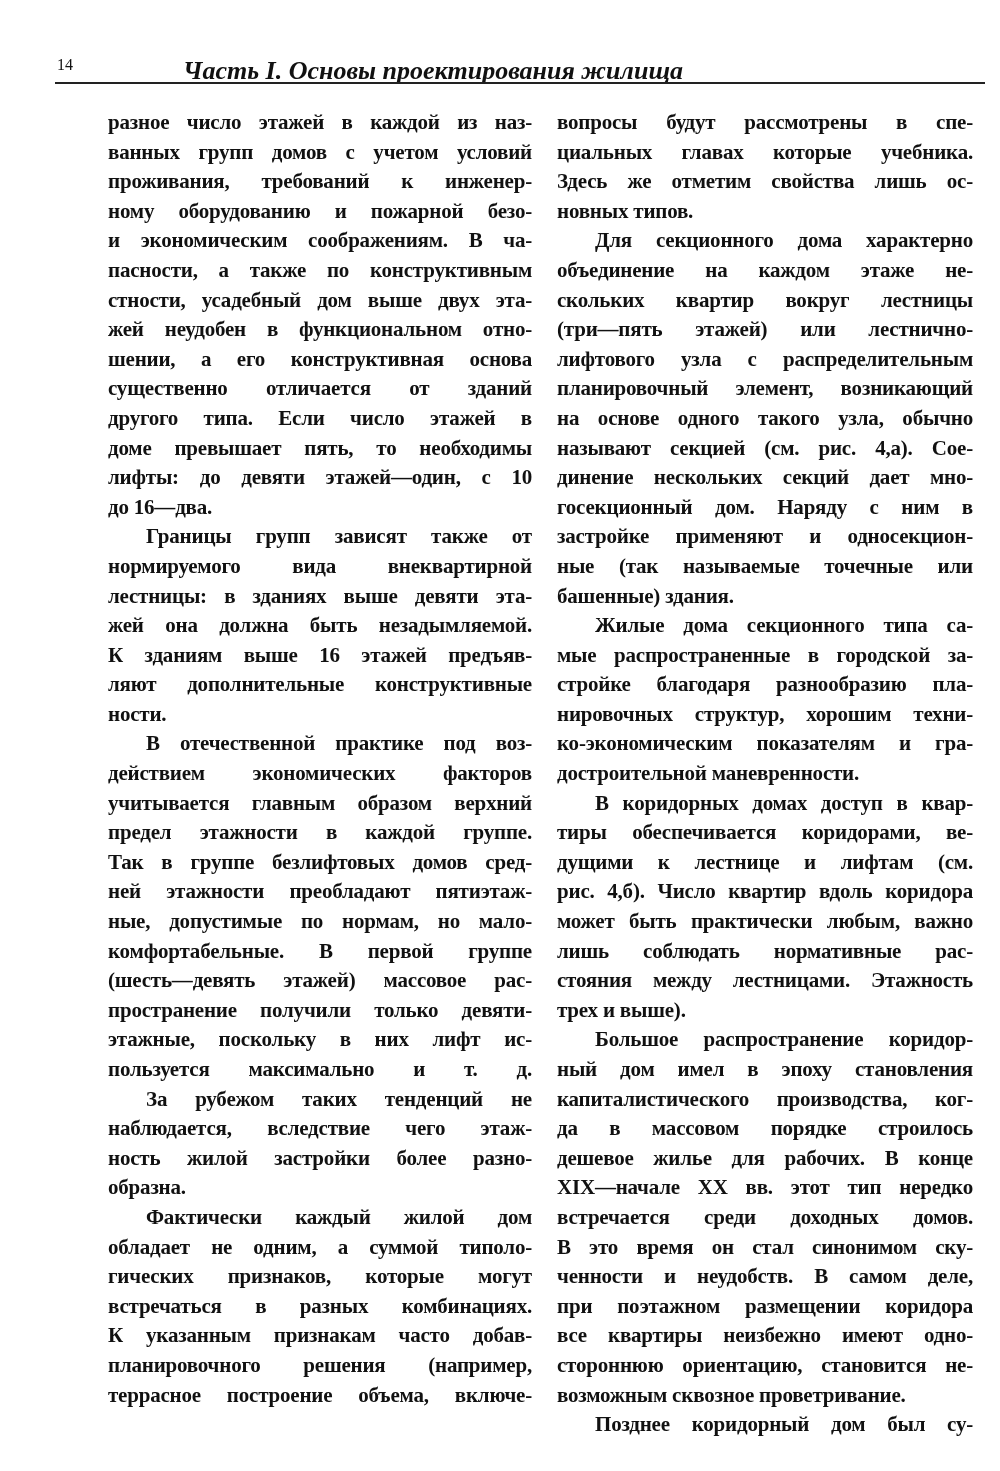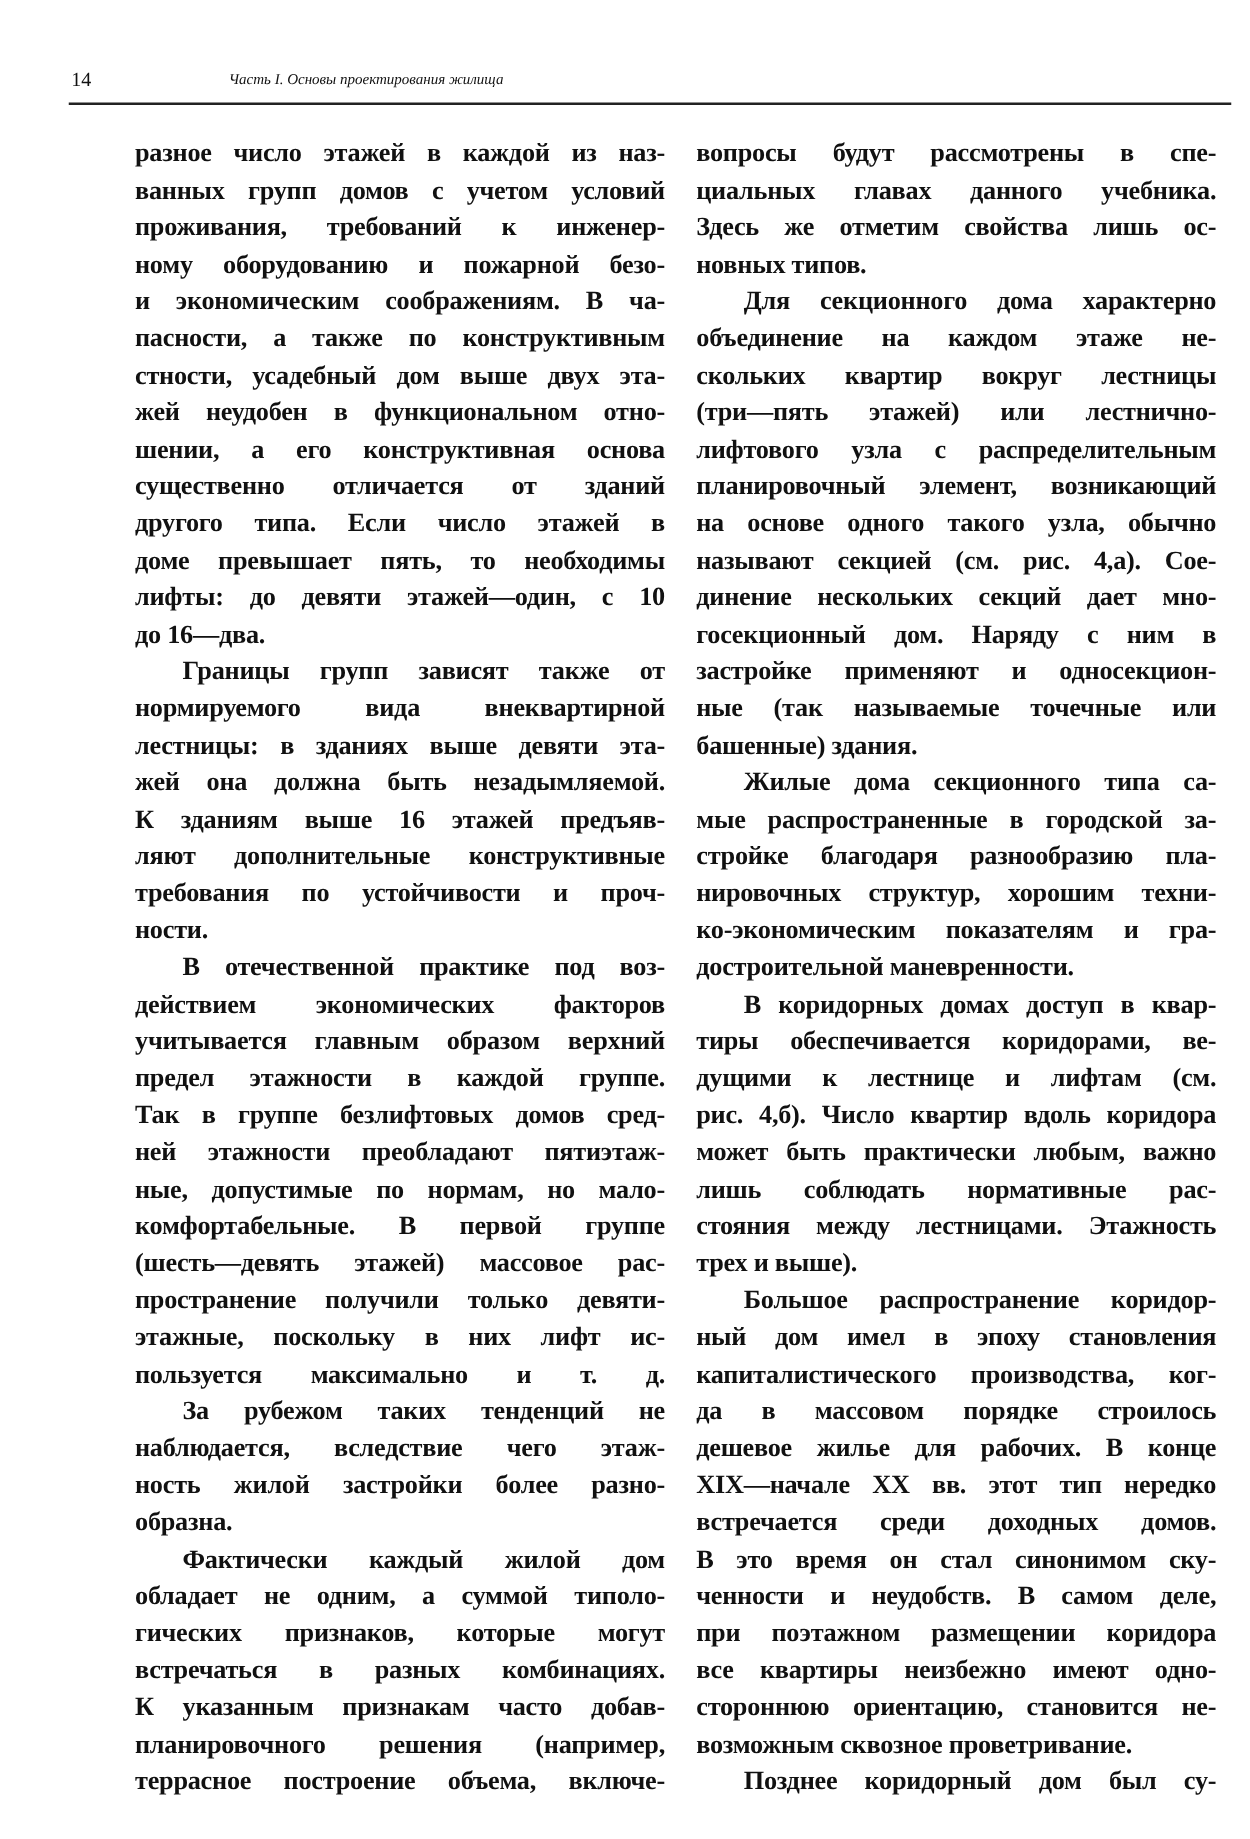--- a/index.html
+++ b/index.html
@@ -1,20 +1,20 @@
 <!DOCTYPE html>
 <html><head>
 <meta charset="utf-8">
 <style>
   html, body { margin: 0; padding: 0; background: #ffffff; }
   body { width: 1000px; height: 1471px; position: relative; overflow: hidden;
          font-family: "Liberation Serif", "DejaVu Serif", serif; color: #111; }
   .header { position: absolute; left: 55px; top: 56px; width: 930px; height: 28px; }
   .page-num { position: absolute; left: 2px; top: 0; font-size: 16px; }
-  .running-title { position: absolute; left: 128px; top: 0; font-size: 12px; font-style: italic; }
+  .running-title { position: absolute; left: 128px; top: 0; font-size: 26px; font-style: italic; font-weight: bold; }
   .header-rule { position: absolute; left: 55px; top: 82px; width: 930px; height: 2px; background: #222; }
   .col { position: absolute; top: 108px; }
   .col-left { left: 108px; width: 424px; }
   .col-right { left: 557px; width: 416px; }
   .line { display: block; height: 29.6px; line-height: 29.6px; font-size: 21px; font-weight: bold;
           white-space: nowrap; text-align: justify; text-align-last: justify; letter-spacing: -0.2px; }
   .line.last { text-align-last: left; }
   .line.indent { padding-left: 38px; }
 </style>
 </head>
@@ -40,21 +40,20 @@
     <span class="line">другого типа. Если число этажей в</span>
     <span class="line">доме превышает пять, то необходимы</span>
     <span class="line">лифты: до девяти этажей—один, с 10</span>
     <span class="line last">до 16—два.</span>
     <span class="line indent">Границы групп зависят также от</span>
     <span class="line">нормируемого вида внеквартирной</span>
     <span class="line">лестницы: в зданиях выше девяти эта-</span>
     <span class="line">жей она должна быть незадымляемой.</span>
     <span class="line">К зданиям выше 16 этажей предъяв-</span>
     <span class="line">ляют дополнительные конструктивные</span>
-    <span class="line">требования по устойчивости и проч-</span>
     <span class="line last">ности.</span>
     <span class="line indent">В отечественной практике под воз-</span>
     <span class="line">действием экономических факторов</span>
     <span class="line">учитывается главным образом верхний</span>
     <span class="line">предел этажности в каждой группе.</span>
     <span class="line">Так в группе безлифтовых домов сред-</span>
     <span class="line">ней этажности преобладают пятиэтаж-</span>
     <span class="line">ные, допустимые по нормам, но мало-</span>
     <span class="line">комфортабельные. В первой группе</span>
     <span class="line">(шесть—девять этажей) массовое рас-</span>
@@ -68,21 +67,21 @@
     <span class="line indent">Фактически каждый жилой дом</span>
     <span class="line">обладает не одним, а суммой типоло-</span>
     <span class="line">гических признаков, которые могут</span>
     <span class="line">встречаться в разных комбинациях.</span>
     <span class="line">К указанным признакам часто добав-</span>
     <span class="line">планировочного решения (например,</span>
     <span class="line">террасное построение объема, включе-</span>
   </div>
 <div class="col col-right" id="colR">
     <span class="line">вопросы будут рассмотрены в спе-</span>
-    <span class="line">циальных главах данного учебника.</span>
+    <span class="line">циальных главах которые учебника.</span>
     <span class="line">Здесь же отметим свойства лишь ос-</span>
     <span class="line last">новных типов.</span>
     <span class="line indent">Для секционного дома характерно</span>
     <span class="line">объединение на каждом этаже не-</span>
     <span class="line">скольких квартир вокруг лестницы</span>
     <span class="line">(три—пять этажей) или лестнично-</span>
     <span class="line">лифтового узла с распределительным</span>
     <span class="line">планировочный элемент, возникающий</span>
     <span class="line">на основе одного такого узла, обычно</span>
     <span class="line">называют секцией (см. рис. 4,а). Сое-</span>

